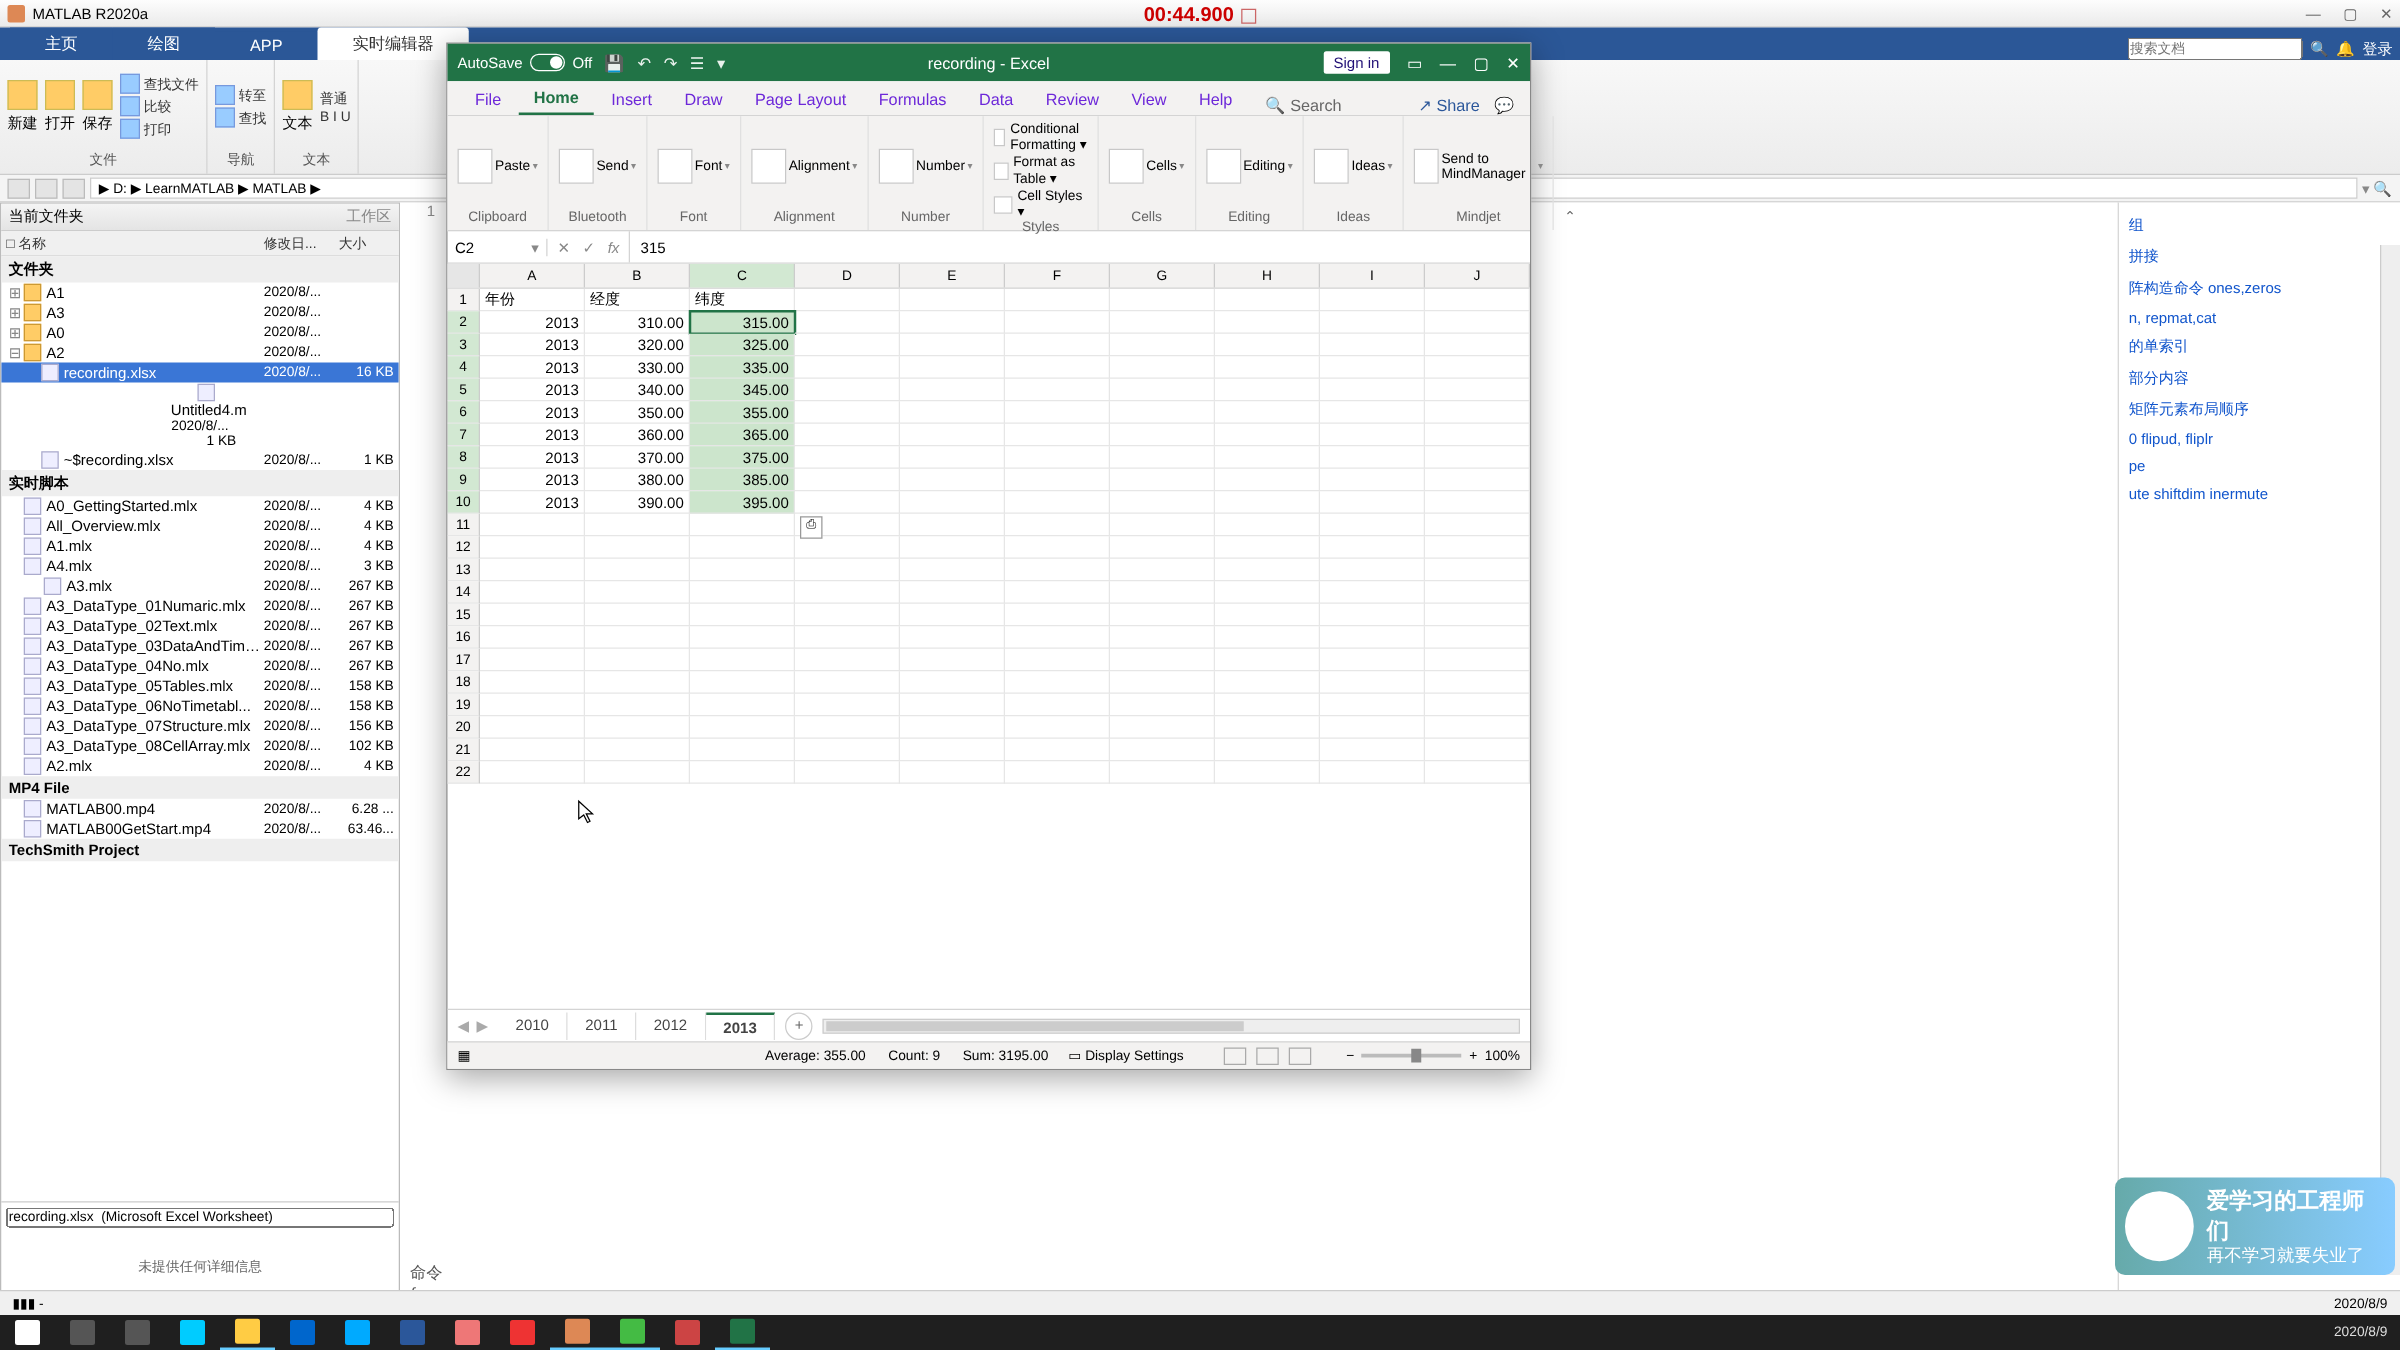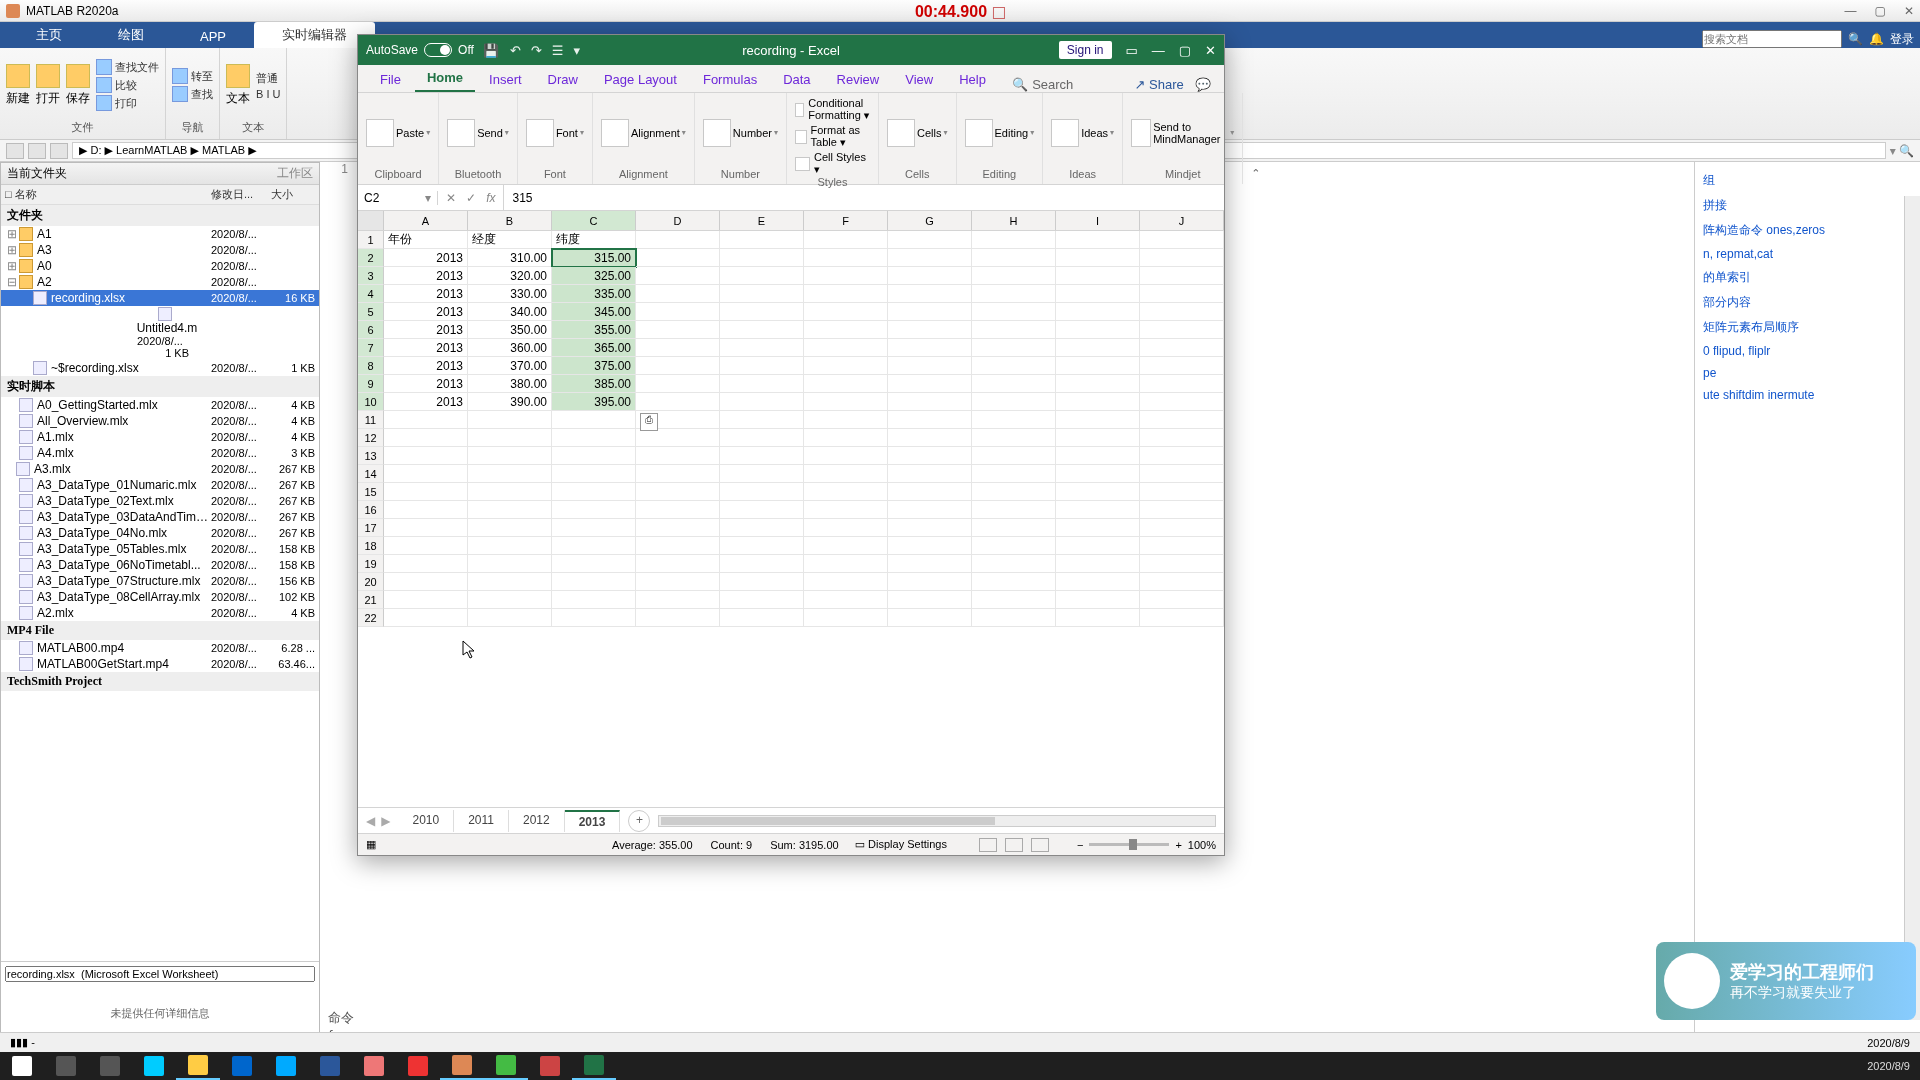--- a/index.html
+++ b/index.html
@@ -50,21 +50,21 @@
 .file-headers span:nth-child(3){ width:44px; }
 .file-tree { flex:1; overflow: auto; font-size: 12px; }
 .file-row { display: flex; align-items: center; padding: 1px 4px; }
 .file-row.selected { background: #3a76d6; color: #fff; }
 .file-row .toggle { width: 14px; text-align: center; color: #888; }
 .file-row .ficon { width: 14px; height: 14px; margin-right: 4px; background: #fc6; border: 1px solid #c93; }
 .file-row .ficon.file { background: #eef; border-color: #aac; }
 .file-row .fname { flex:1; white-space: nowrap; overflow: hidden; text-overflow: ellipsis; }
 .file-row .fdate { width: 60px; font-size: 11px; }
 .file-row .fsize { width: 44px; font-size: 11px; text-align: right; }
-.file-section { font-weight: bold; background: #eee; padding: 2px 6px; font-size: 12px; font-family: Liberation Serif, serif; }
+.file-section { font-weight: bold; background: #eee; padding: 2px 6px; font-size: 12px; }
 .file-detail { padding: 4px; font-size: 11px; border-top: 1px solid #ccc; height: 84px; }
 .file-detail input { width: 100%; font-size: 11px; }
 .file-detail .nodetail { text-align: center; color: #666; margin-top: 24px; }
 
 
 .outline { width: 226px; font-size: 12px; padding: 6px; overflow: hidden; background:#fff; border-left:1px solid #ccc; }
 .outline .line { padding: 4px 2px; color: #1155cc; white-space: nowrap; }
 
 
 .editorcol { flex:1; position: relative; background: #fff; }
@@ -140,21 +140,21 @@
 
 .excel-status { height: 22px; border-top: 1px solid #d4d4d4; display: flex; align-items: center; font-size: 11px; padding: 0 8px; gap: 16px; background: #f3f2f1; }
 .excel-status .stats { margin-left: auto; display: flex; gap: 18px; }
 .excel-status .viewbtns { display: flex; gap: 8px; margin-left: 16px; }
 .excel-status .viewbtns span { width: 18px; height: 14px; border: 1px solid #aaa; }
 .excel-status .zoom { display: flex; align-items: center; gap: 6px; margin-left: 12px; }
 .excel-status .zoom .slider { width: 80px; height: 3px; background: #bbb; position: relative; }
 .excel-status .zoom .slider::after { content:""; position:absolute; left:50%; top:-4px; width:8px; height:11px; background:#888; }
 
 
-.watermark { position: absolute; right: 4px; bottom: 60px; width: 260px; height: 78px; background: linear-gradient(90deg,#6aa,#8cf); border-radius: 8px; color:#fff; display:flex; align-items:center; padding:8px; gap:10px; font-size:14px; }
+.watermark { position: absolute; right: 4px; bottom: 60px; width: 224px; height: 78px; background: linear-gradient(90deg,#6aa,#8cf); border-radius: 8px; color:#fff; display:flex; align-items:center; padding:8px; gap:10px; font-size:14px; }
 .watermark .avatar { width:56px; height:56px; border-radius:50%; background:#fff; }
 .watermark .t1 { font-weight:bold; font-size:18px; }
 
 .scrollbar-v { position:absolute; top:196px; right:0; width:16px; bottom:60px; background:#eee; border-left:1px solid #ccc; }
 
 .cursor { position: absolute; width: 14px; height: 20px; pointer-events: none; }
 .cursor svg { overflow: visible; }
 </style>
 </head>
 <body>
@@ -340,21 +340,21 @@
           <span class="fdate">2020/8/...</span>
           <span class="fsize">4 KB</span>
         </div>
         <div class="file-row" style="padding-left: 4px;">
           <span class="toggle"></span>
           <span class="ficon file"></span>
           <span class="fname">A4.mlx</span>
           <span class="fdate">2020/8/...</span>
           <span class="fsize">3 KB</span>
         </div>
-        <div class="file-row" style="padding-left: 1px;">
+        <div class="file-row" style="padding-left: 20px;">
           <span class="toggle"></span>
           <span class="ficon file"></span>
           <span class="fname">A3.mlx</span>
           <span class="fdate">2020/8/...</span>
           <span class="fsize">267 KB</span>
         </div>
         <div class="file-row" style="padding-left: 4px;">
           <span class="toggle"></span>
           <span class="ficon file"></span>
           <span class="fname">A3_DataType_01Numaric.mlx</span>

